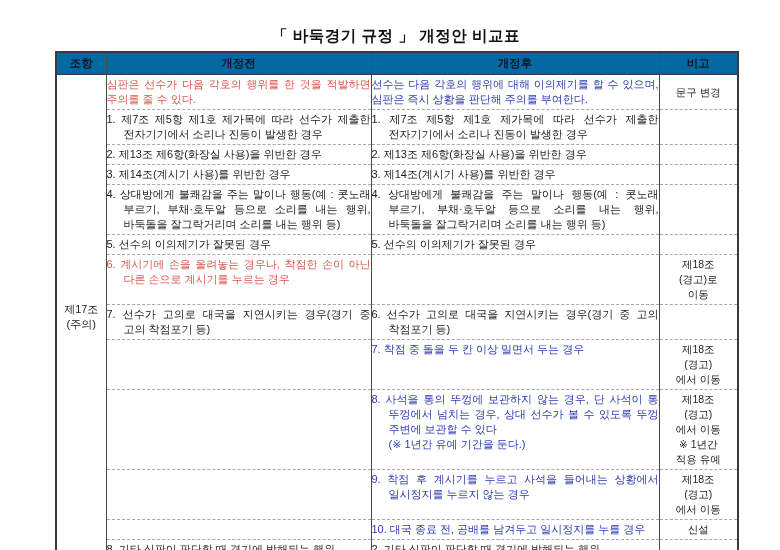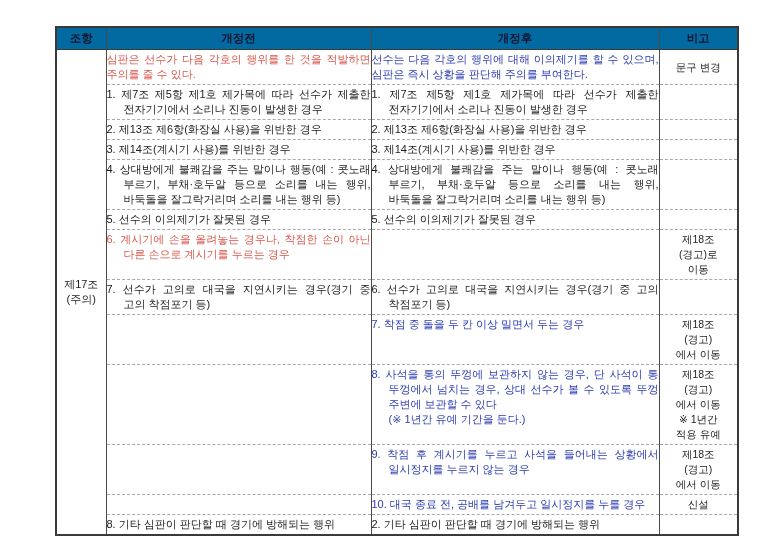--- a/index.html
+++ b/index.html
@@ -88,20 +88,21 @@
     text-indent: -17px;
   }
   .text-red  { color: #d9574c; }
   .text-blue { color: #2c3cb0; }
 </style>
 </head>
 <body>
 
 <div class="page">
 
+  <h1 class="doc-title">「 바둑경기 규정 」 개정안 비교표</h1>
 
   <table class="compare">
     <colgroup>
       <col class="c-article">
         <col class="c-before">
         <col class="c-after">
         <col class="c-note">
     </colgroup>
     <thead>
       <tr>

